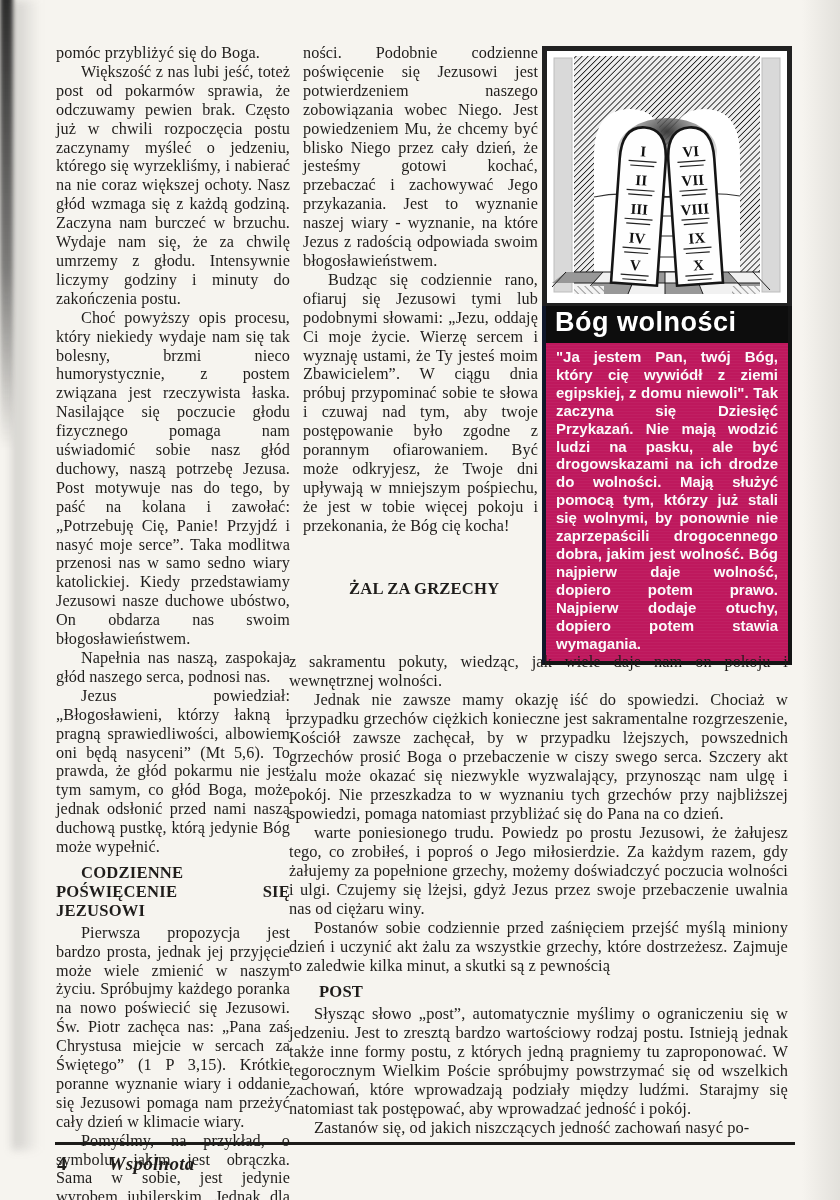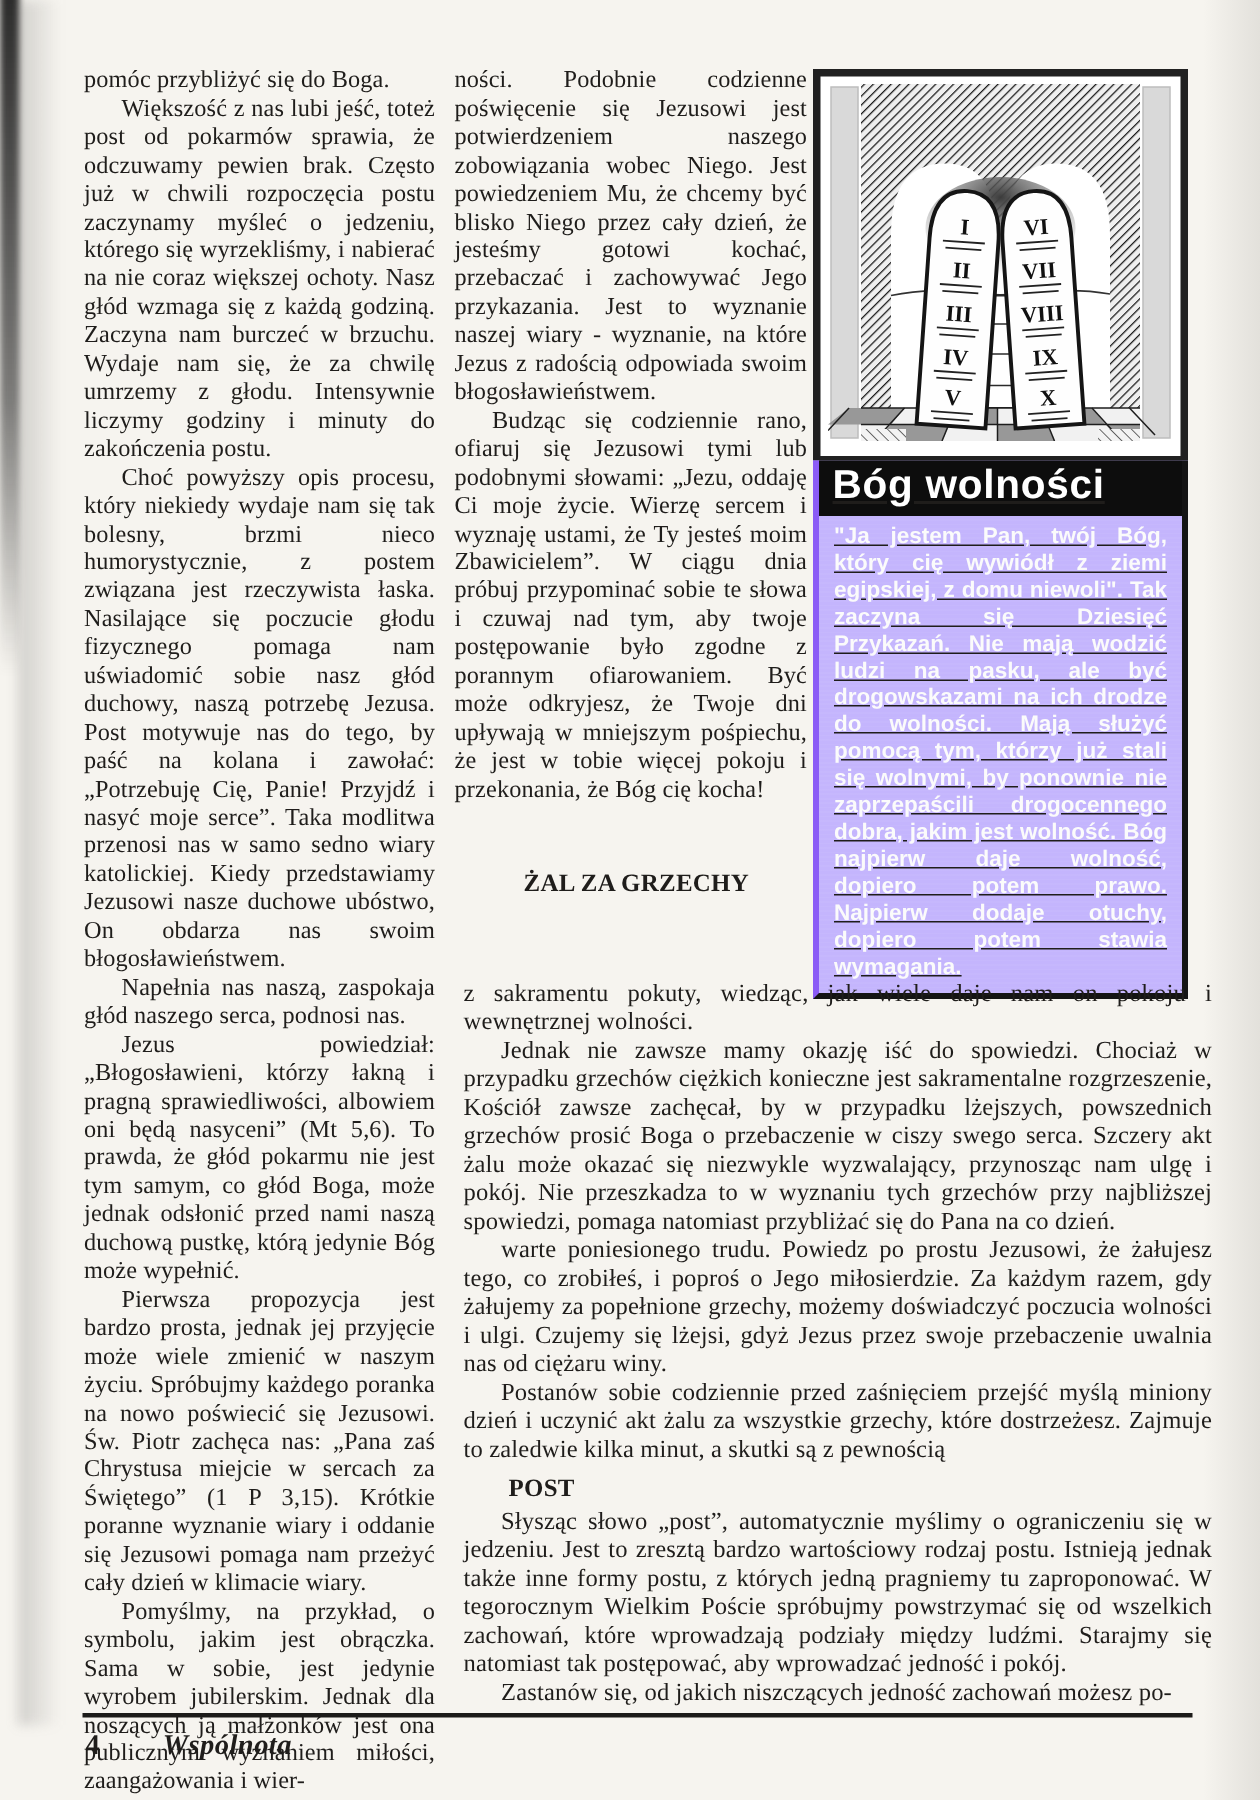--- a/index.html
+++ b/index.html
@@ -40,35 +40,34 @@
     font-weight:bold;
     font-size:16.6px;
     margin:7px 0 3px 0;
     text-indent:25px;
     letter-spacing:0.2px;
   }
   .inline-heading.center-ish{text-indent:46px;margin-top:44px;}
   .inline-heading.post-head{text-indent:30px;}
   #col1{left:56px;top:44px;width:234px;}
   #col2{left:303px;top:44px;width:235px;}
-  #mainflow{left:309px;top:652px;width:499px;font-size:16.4px;line-height:19px;}
+  #mainflow{left:289px;top:652px;width:499px;font-size:16.4px;line-height:19px;}
   
   #sidebar{position:absolute;left:542px;top:46px;width:250px;}
   .illus-frame{
     border:5px solid #212121;
     background:#ffffff;
     padding:5px;
   }
   .caption-box{
-    border-left:4px solid #8b5cf6;
+    border-left:4px solid #0f172a;
     border-right:4px solid #141414;
     border-bottom:4px solid #141414;
     margin-top:-2px;
-    background:#c4b5fd;
-    text-decoration:underline;
+    background:#be185d;
   }
   .caption-title{
     background:#0d0d0d;
     color:#ffffff;
     font-family:"Liberation Sans", sans-serif;
     font-weight:bold;
     font-size:27px;
     letter-spacing:0.5px;
     padding:1px 9px 5px 9px;
   }
@@ -102,20 +101,21 @@
   <div class="scan-left-dark"></div>
   <div class="scan-left-soft"></div>
   <div class="scan-right-soft"></div>
 
   <div id="col1" class="textcol">
     <p class="cont">pomóc przybliżyć się do Boga.</p>
     <p>Większość z nas lubi jeść, toteż post od pokarmów sprawia, że odczuwamy pewien brak. Często już w chwili rozpoczęcia postu zaczynamy myśleć o jedzeniu, którego się wyrzekliśmy, i nabierać na nie coraz większej ochoty. Nasz głód wzmaga się z każdą godziną. Zaczyna nam burczeć w brzuchu. Wydaje nam się, że za chwilę umrzemy z głodu. Intensywnie liczymy godziny i minuty do zakończenia postu.</p>
     <p>Choć powyższy opis procesu, który niekiedy wydaje nam się tak bolesny, brzmi nieco humorystycznie, z postem związana jest rzeczywista łaska. Nasilające się poczucie głodu fizycznego pomaga nam uświadomić sobie nasz głód duchowy, naszą potrzebę Jezusa. Post motywuje nas do tego, by paść na kolana i zawołać: „Potrzebuję Cię, Panie! Przyjdź i nasyć moje serce”. Taka modlitwa przenosi nas w samo sedno wiary katolickiej. Kiedy przedstawiamy Jezusowi nasze duchowe ubóstwo, On obdarza nas swoim błogosławieństwem.</p>
     <p>Napełnia nas naszą, zaspokaja głód naszego serca, podnosi nas.</p>
     <p>Jezus powiedział: „Błogosławieni, którzy łakną i pragną sprawiedliwości, albowiem oni będą nasyceni” (Mt 5,6). To prawda, że głód pokarmu nie jest tym samym, co głód Boga, może jednak odsłonić przed nami naszą duchową pustkę, którą jedynie Bóg może wypełnić.</p>
+    <div class="inline-heading">CODZIENNE POŚWIĘCENIE SIĘ JEZUSOWI</div>
     <p>Pierwsza propozycja jest bardzo prosta, jednak jej przyjęcie może wiele zmienić w naszym życiu. Spróbujmy każdego poranka na nowo poświecić się Jezusowi. Św. Piotr zachęca nas: „Pana zaś Chrystusa miejcie w sercach za Świętego” (1 P 3,15). Krótkie poranne wyznanie wiary i oddanie się Jezusowi pomaga nam przeżyć cały dzień w klimacie wiary.</p>
     <p>Pomyślmy, na przykład, o symbolu, jakim jest obrączka. Sama w sobie, jest jedynie wyrobem jubilerskim. Jednak dla noszących ją małżonków jest ona publicznym wyznaniem miłości, zaangażowania i wier-</p>
   </div>
 
   <div id="col2" class="textcol">
     <p class="cont">ności. Podobnie codzienne poświęcenie się Jezusowi jest potwierdzeniem naszego zobowiązania wobec Niego. Jest powiedzeniem Mu, że chcemy być blisko Niego przez cały dzień, że jesteśmy gotowi kochać, przebaczać i zachowywać Jego przykazania. Jest to wyznanie naszej wiary - wyznanie, na które Jezus z radością odpowiada swoim błogosławieństwem.</p>
     <p>Budząc się codziennie rano, ofiaruj się Jezusowi tymi lub podobnymi słowami: „Jezu, oddaję Ci moje życie. Wierzę sercem i wyznaję ustami, że Ty jesteś moim Zbawicielem”. W ciągu dnia próbuj przypominać sobie te słowa i czuwaj nad tym, aby twoje postępowanie było zgodne z porannym ofiarowaniem. Być może odkryjesz, że Twoje dni upływają w mniejszym pośpiechu, że jest w tobie więcej pokoju i przekonania, że Bóg cię kocha!</p>
     <div class="inline-heading center-ish">ŻAL ZA GRZECHY</div>
   </div>
 
@@ -232,21 +232,21 @@
     </div>
   </div>
 
   <div id="mainflow" class="textcol">
     <p class="cont">z sakramentu pokuty, wiedząc, jak wiele daje nam on pokoju i wewnętrznej wolności.</p>
     <p>Jednak nie zawsze mamy okazję iść do spowiedzi. Chociaż w przypadku grzechów ciężkich konieczne jest sakramentalne rozgrzeszenie, Kościół zawsze zachęcał, by w przypadku lżejszych, powszednich grzechów prosić Boga o przebaczenie w ciszy swego serca. Szczery akt żalu może okazać się niezwykle wyzwalający, przynosząc nam ulgę i pokój. Nie przeszkadza to w wyznaniu tych grzechów przy najbliższej spowiedzi, pomaga natomiast przybliżać się do Pana na co dzień.</p>
     <p>warte poniesionego trudu. Powiedz po prostu Jezusowi, że żałujesz tego, co zrobiłeś, i poproś o Jego miłosierdzie. Za każdym razem, gdy żałujemy za popełnione grzechy, możemy doświadczyć poczucia wolności i ulgi. Czujemy się lżejsi, gdyż Jezus przez swoje przebaczenie uwalnia nas od ciężaru winy.</p>
     <p>Postanów sobie codziennie przed zaśnięciem przejść myślą miniony dzień i uczynić akt żalu za wszystkie grzechy, które dostrzeżesz. Zajmuje to zaledwie kilka minut, a skutki są z pewnością</p>
     <div class="inline-heading post-head">POST</div>
     <p>Słysząc słowo „post”, automatycznie myślimy o ograniczeniu się w jedzeniu. Jest to zresztą bardzo wartościowy rodzaj postu. Istnieją jednak także inne formy postu, z których jedną pragniemy tu zaproponować. W tegorocznym Wielkim Poście spróbujmy powstrzymać się od wszelkich zachowań, które wprowadzają podziały między ludźmi. Starajmy się natomiast tak postępować, aby wprowadzać jedność i pokój.</p>
-    <p>Zastanów się, od jakich niszczących jedność zachowań możesz po-</p>
+    <p>Zastanów się, od jakich niszczących jedność zachowań nasyć po-</p>
   </div>
 
   <div class="footer-rule"></div>
   <div class="footer">
     <span class="num">4</span><span class="pub">Wspólnota</span>
   </div>
 
 </div>
 
 </body></html>

